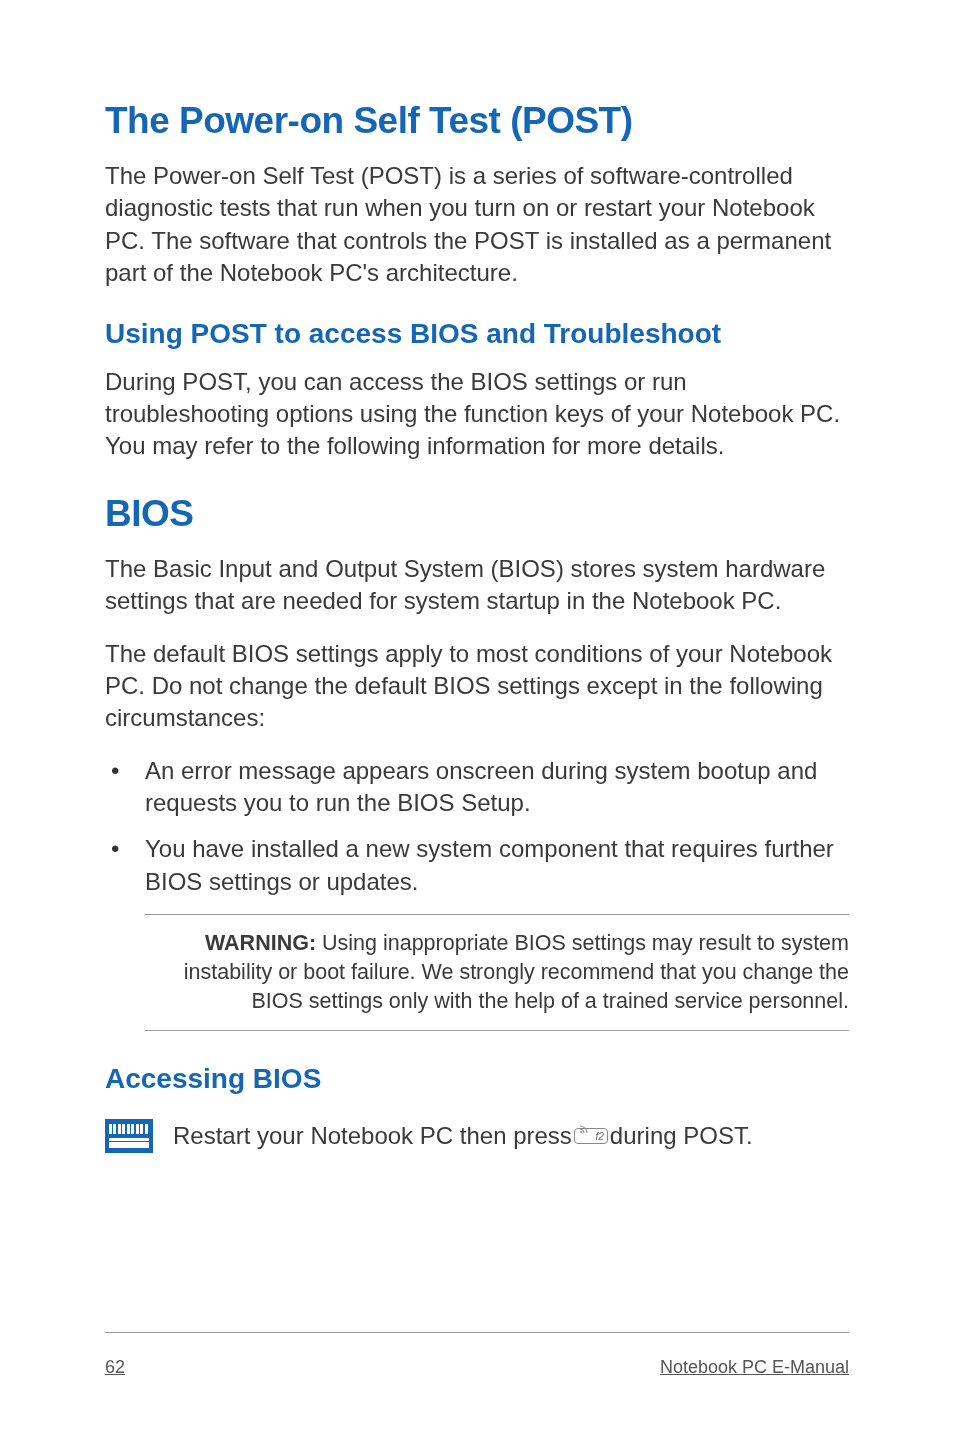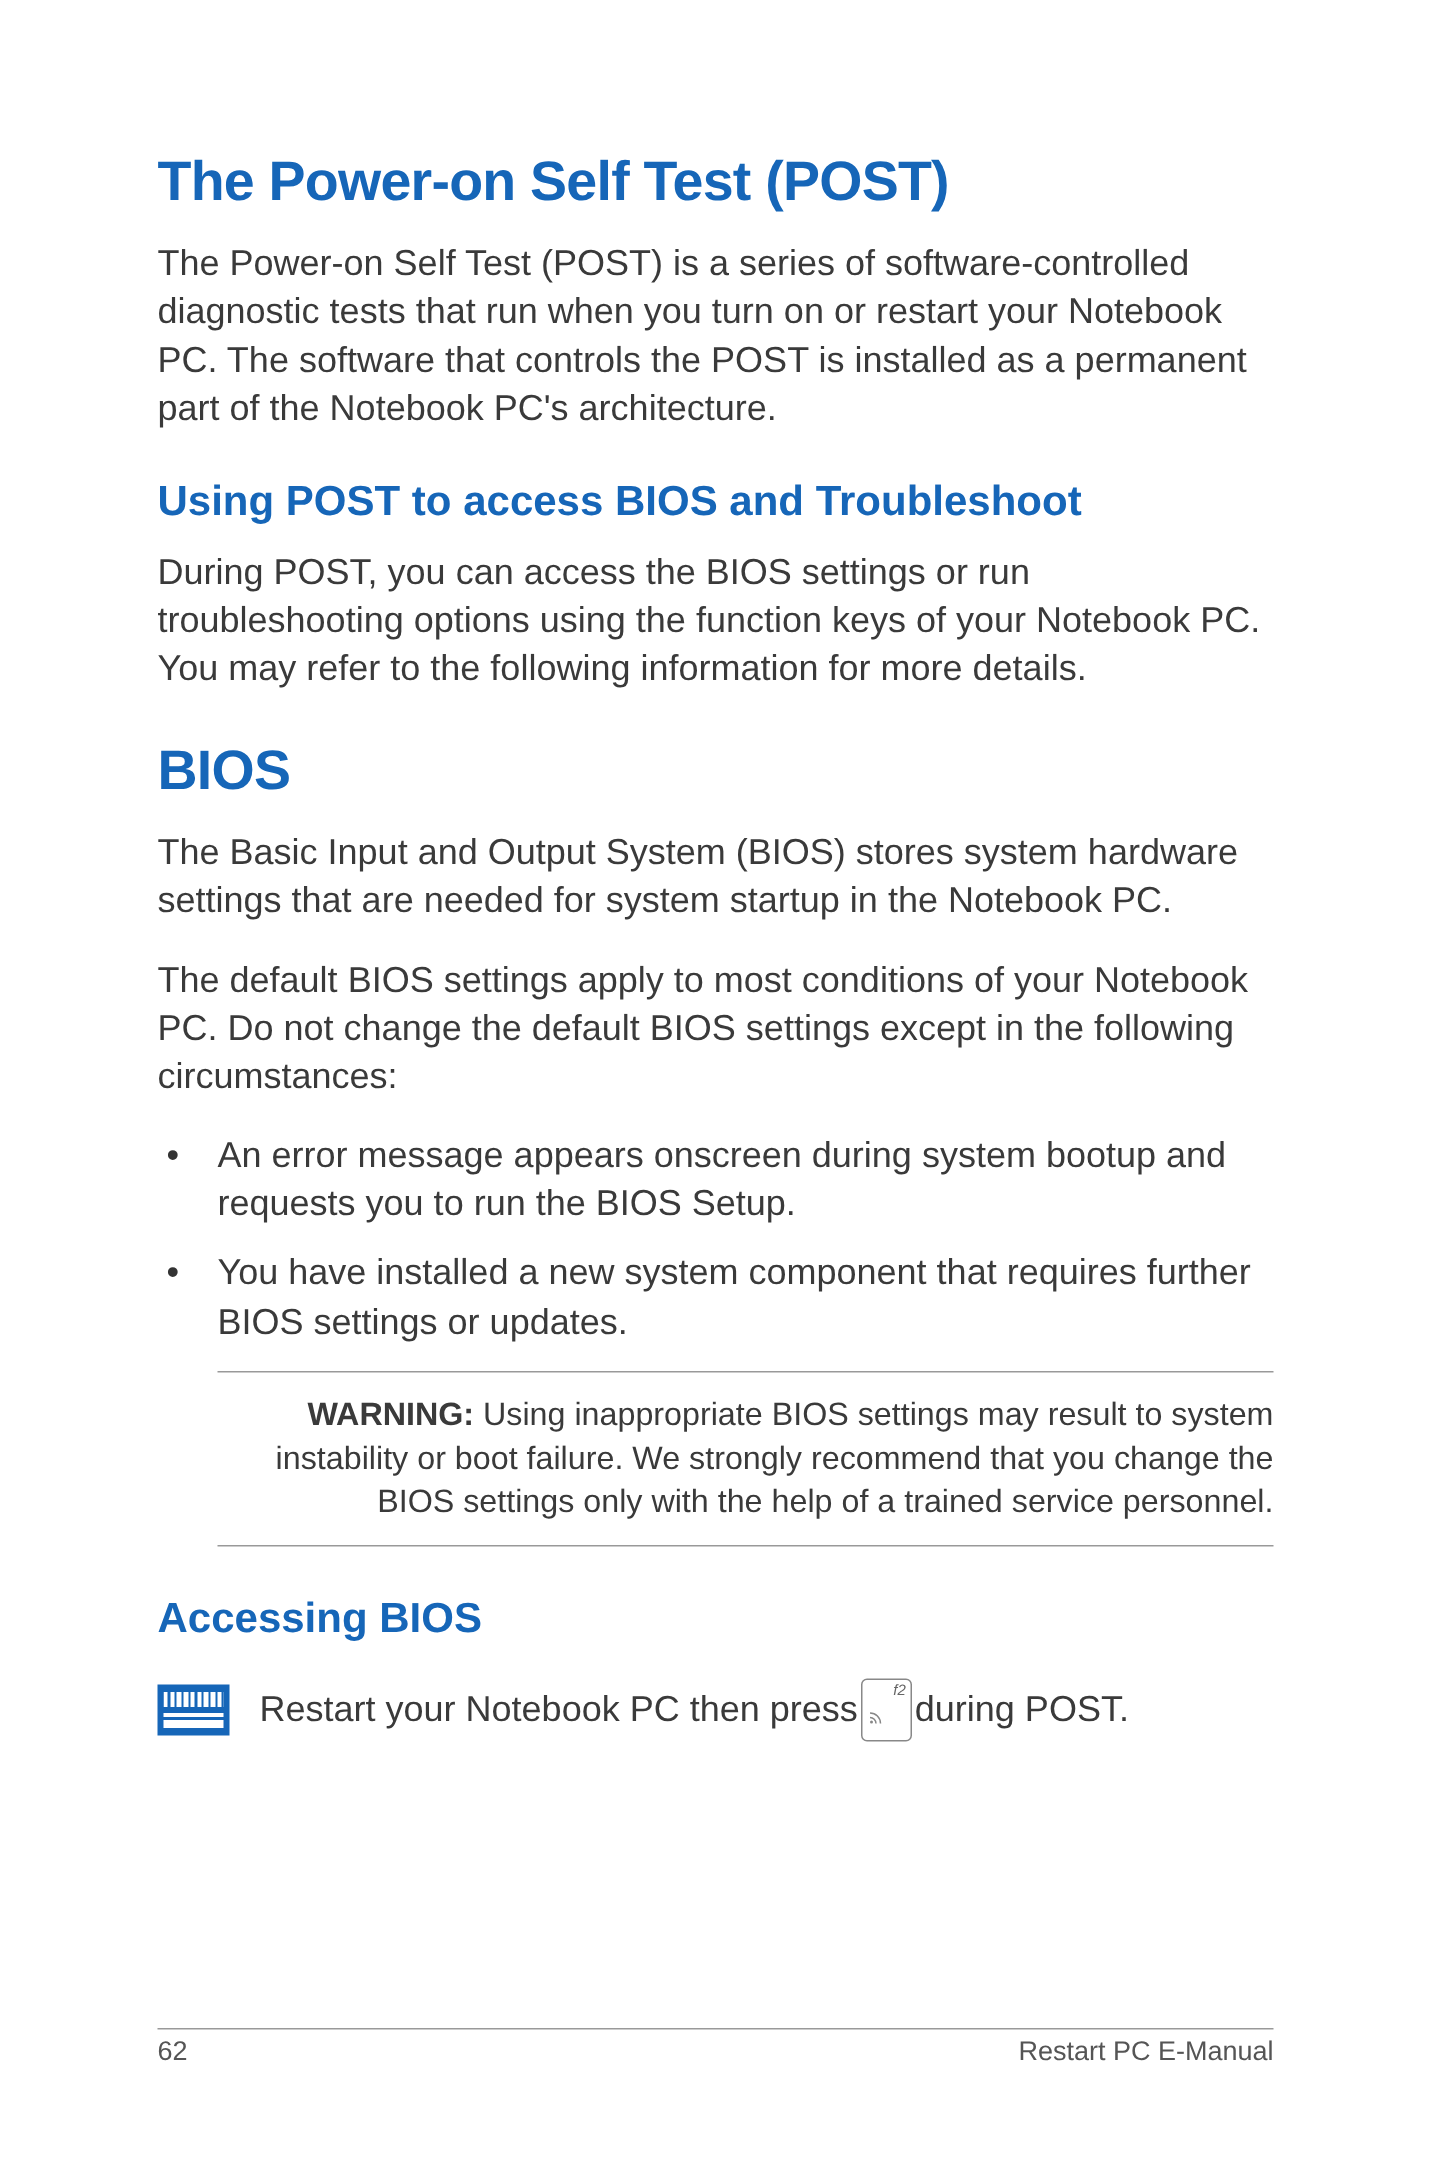--- a/index.html
+++ b/index.html
@@ -111,21 +111,21 @@
       right: 4px;
       bottom: 5px;
       height: 10px;
       background: linear-gradient(to bottom, #fff 0 3px, transparent 3px 4.5px, #fff 4.5px 8px);
     }
     .key {
       display: inline-block;
       border: 1.5px solid #888;
       border-radius: 4px;
       width: 34px;
-      height: 42px;
+      height: 16px;
       position: relative;
       vertical-align: middle;
       margin: 0 2px;
       font-size: 10px;
     }
     .key .wifi {
       position: absolute;
       left: 3px;
       bottom: 4px;
       font-size: 11px;
@@ -146,25 +146,26 @@
       display: flex;
       align-items: center;
       flex-wrap: wrap;
     }
     .footer {
       position: absolute;
       bottom: 60px;
       left: 105px;
       right: 105px;
       border-top: 1px solid #999;
-      padding-top: 4px;
+      padding-top: 24px;
       display: flex;
       justify-content: space-between;
       font-size: 18px;
       color: #555;
+      text-decoration: underline;
     }
   </style>
 </head>
 <body>
 
 <div class="page">
 
   <h1 class="h1">The Power-on Self Test (POST)</h1>
 
   <p class="body-text">The Power-on Self Test (POST)  is a series of software-controlled diagnostic tests that run when you turn on or restart your Notebook PC. The software that controls the POST is installed as a permanent part of the Notebook PC's architecture.</p>
@@ -211,14 +212,14 @@
         <span class="f2">f2</span>
       </span>
       <span> during POST.</span>
     </div>
   </div>
 
 </div>
 
 <div class="footer">
   <span>62</span>
-  <span>Restart PC E-Manual</span>
+  <span>Notebook PC E-Manual</span>
 </div>
 
 </body></html>

